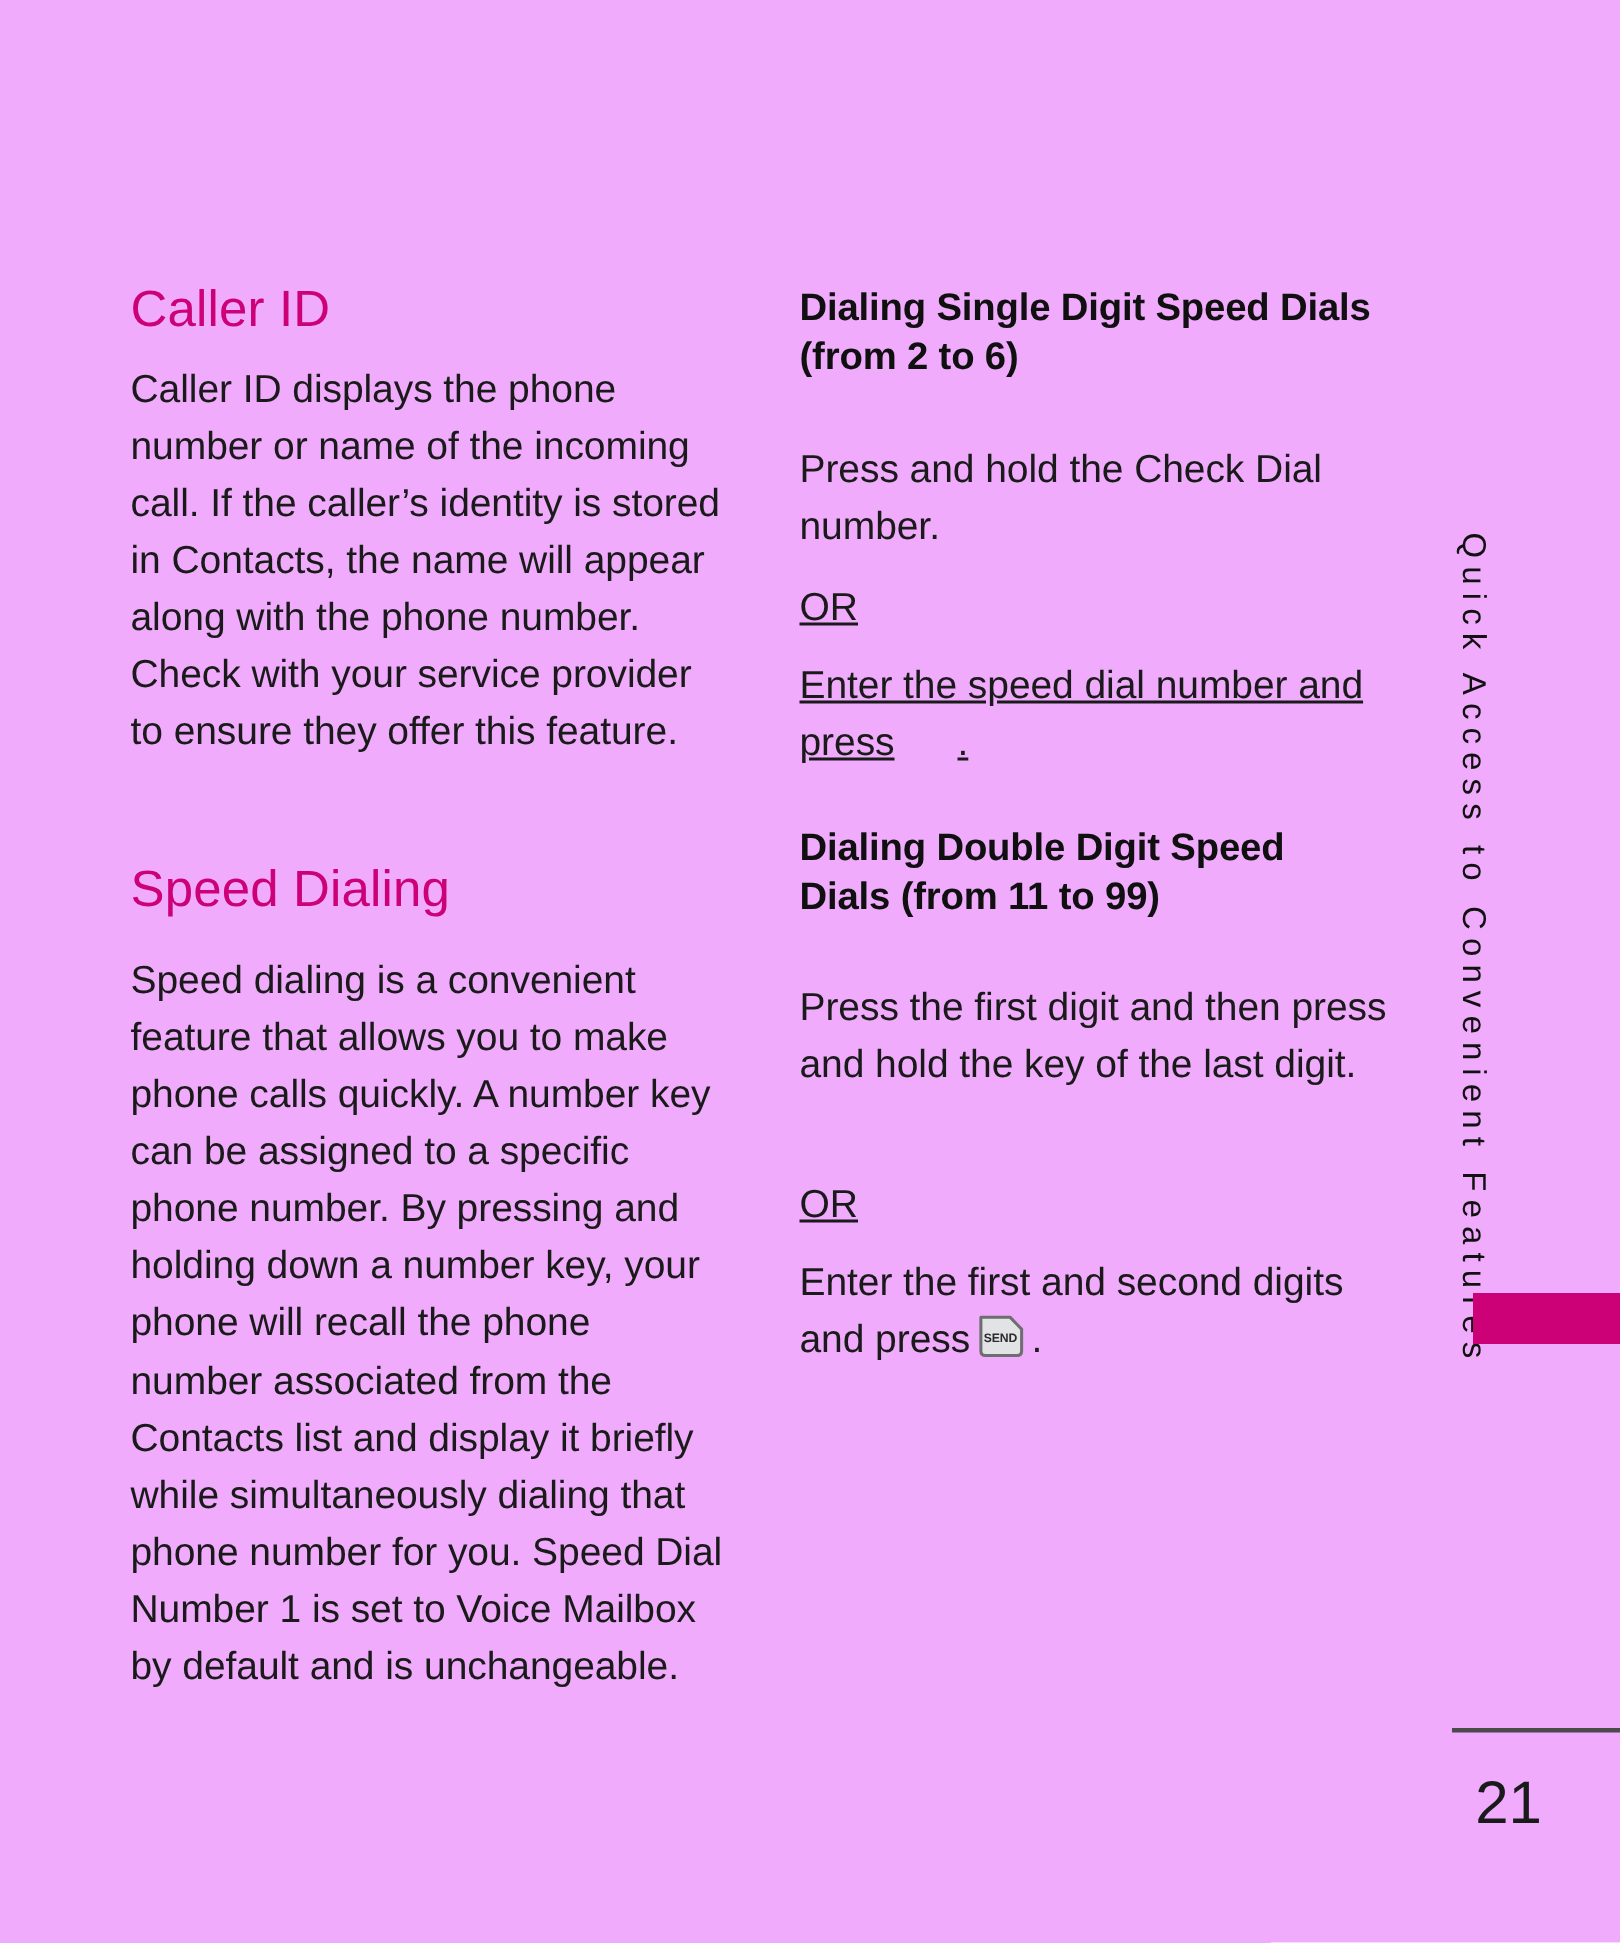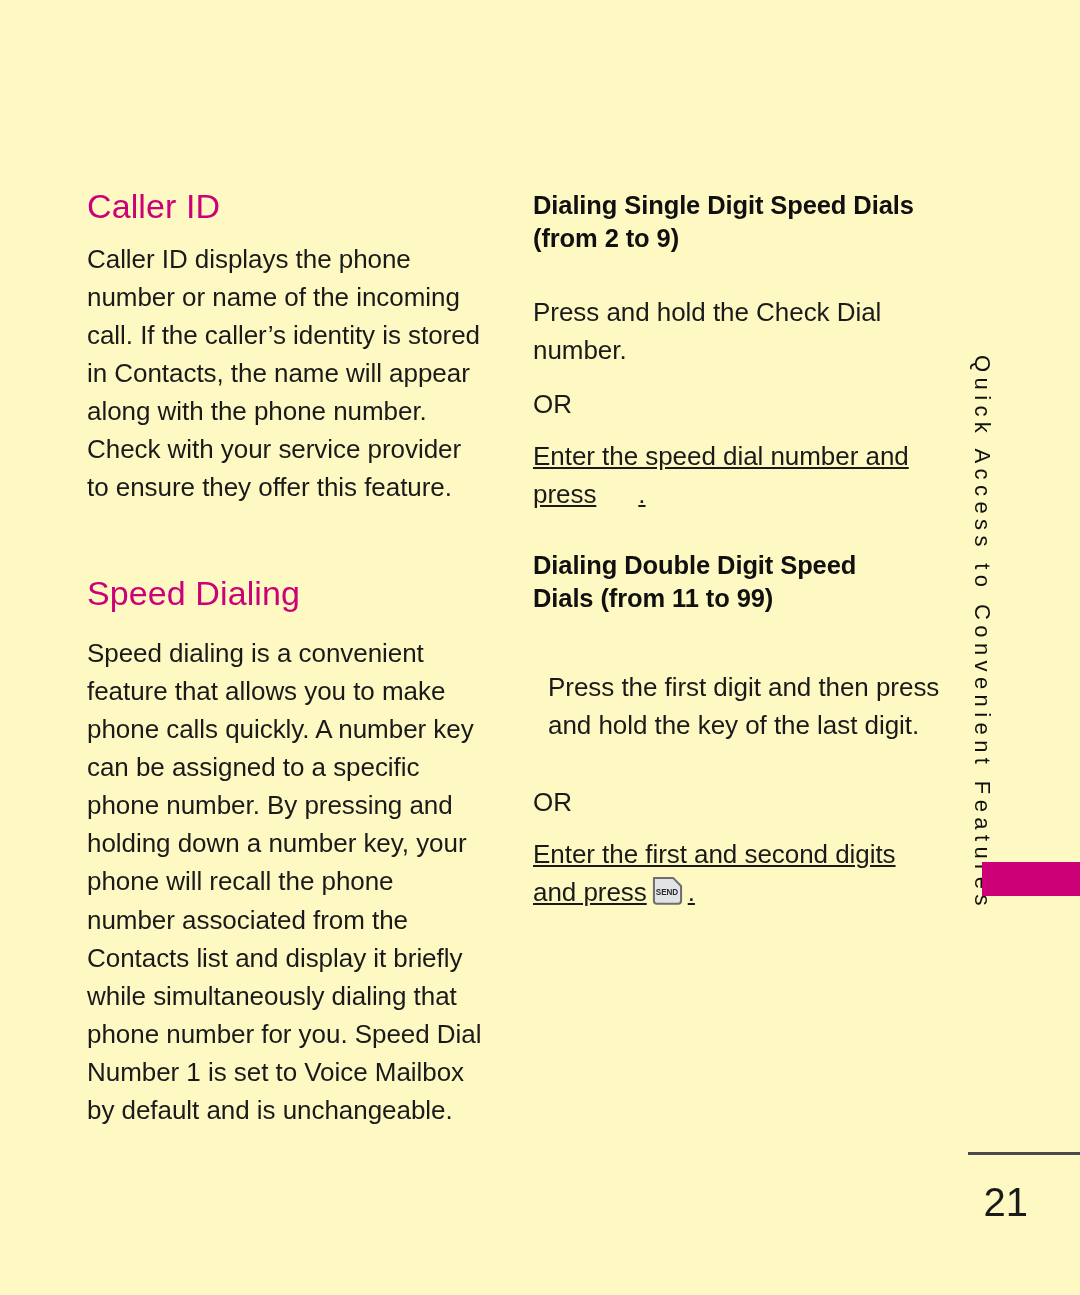--- a/index.html
+++ b/index.html
@@ -13,21 +13,21 @@
     height: 1295px;
     position: relative;
     overflow: hidden;
     font-family: "Liberation Sans", sans-serif;
     color: #1a1a1a;
   }
 
   .page {
     position: absolute;
     inset: 0;
-    background: #fef9c3;
+    background: #f0abfc;
   }
 
   
   .col {
     position: absolute;
     top: 0;
   }
   .col-left  { left: 87px;  width: 400px; }
   .col-right { left: 533px; width: 400px; }
 
@@ -56,38 +56,39 @@
     line-height: 1.465;
     letter-spacing: -0.05px;
     margin: 0;
   }
 
   .or-text {
     color: #1a1a1a;
     font-size: 26px;
     line-height: 1.465;
     margin: 0;
+    text-decoration: underline;
   }
 
   
   .blk { position: absolute; }
 
   #caller-id-heading   { top: 188px; left: 0; }
   #caller-id-body      { top: 240px; left: 0; width: 398px; }
   #speed-dialing-head  { top: 575px; left: 0; }
   #speed-dialing-body  { top: 634px; left: 0; width: 400px; }
 
   #single-digit-head   { top: 189px; left: 0; width: 390px; }
   #single-digit-body   { top: 293px; left: 0; width: 400px; }
   #single-or           { top: 385px; left: 0; }
   #single-alt          { top: 437px; left: 0; width: 400px; text-decoration: underline; }
   #double-digit-head   { top: 549px; left: 0; width: 390px; }
-  #double-digit-body   { top: 668px; left: 0; width: 400px; margin-left: 15px; }
+  #double-digit-body   { top: 652px; left: 0; width: 400px; }
   #double-or           { top: 783px; left: 0; }
-  #double-alt          { top: 835px; left: 0; width: 400px; text-decoration: underline; }
+  #double-alt          { top: 835px; left: 0; width: 400px; }
 
   
   .key-icon {
     display: inline-block;
     vertical-align: -6px;
     width: 35px;
     height: 32px;
     margin: 0 3px;
   }
   .key-icon svg { display: block; }
@@ -153,21 +154,21 @@
 
     <p class="body-text blk" id="caller-id-body">Caller ID displays the phone number or name of the incoming call. If the caller’s identity is stored in Contacts, the name will appear along with the phone number. Check with your service provider to ensure they offer this feature.</p>
 
     <h2 class="section-heading blk" id="speed-dialing-head">Speed Dialing</h2>
 
     <p class="body-text blk" id="speed-dialing-body">Speed dialing is a convenient feature that allows you to make phone calls quickly. A number key can be assigned to a specific phone number. By pressing and holding down a number key, your phone will recall the phone number associated from the Contacts list and display it briefly while simultaneously dialing that phone number for you. Speed Dial Number 1 is set to Voice Mailbox by default and is unchangeable.</p>
   </div>
 
   <div class="col col-right">
 
-    <h3 class="sub-heading blk" id="single-digit-head">Dialing Single Digit Speed Dials (from 2 to 9)</h3>
+    <h3 class="sub-heading blk" id="single-digit-head">Dialing Single Digit Speed Dials (from 2 to 6)</h3>
 
     <p class="body-text blk" id="single-digit-body">Press and hold the Check Dial number.</p>
 
     <p class="or-text blk" id="single-or">OR</p>
 
     <p class="body-text blk" id="single-alt"><span>Enter the speed dial number and press</span><span class="key-gap"></span><span>.</span></p>
 
     <h3 class="sub-heading blk" id="double-digit-head">Dialing Double Digit Speed Dials (from 11 to 99)</h3>
 
     <p class="body-text blk" id="double-digit-body">Press the first digit and then press and hold the key of the last digit.</p>

